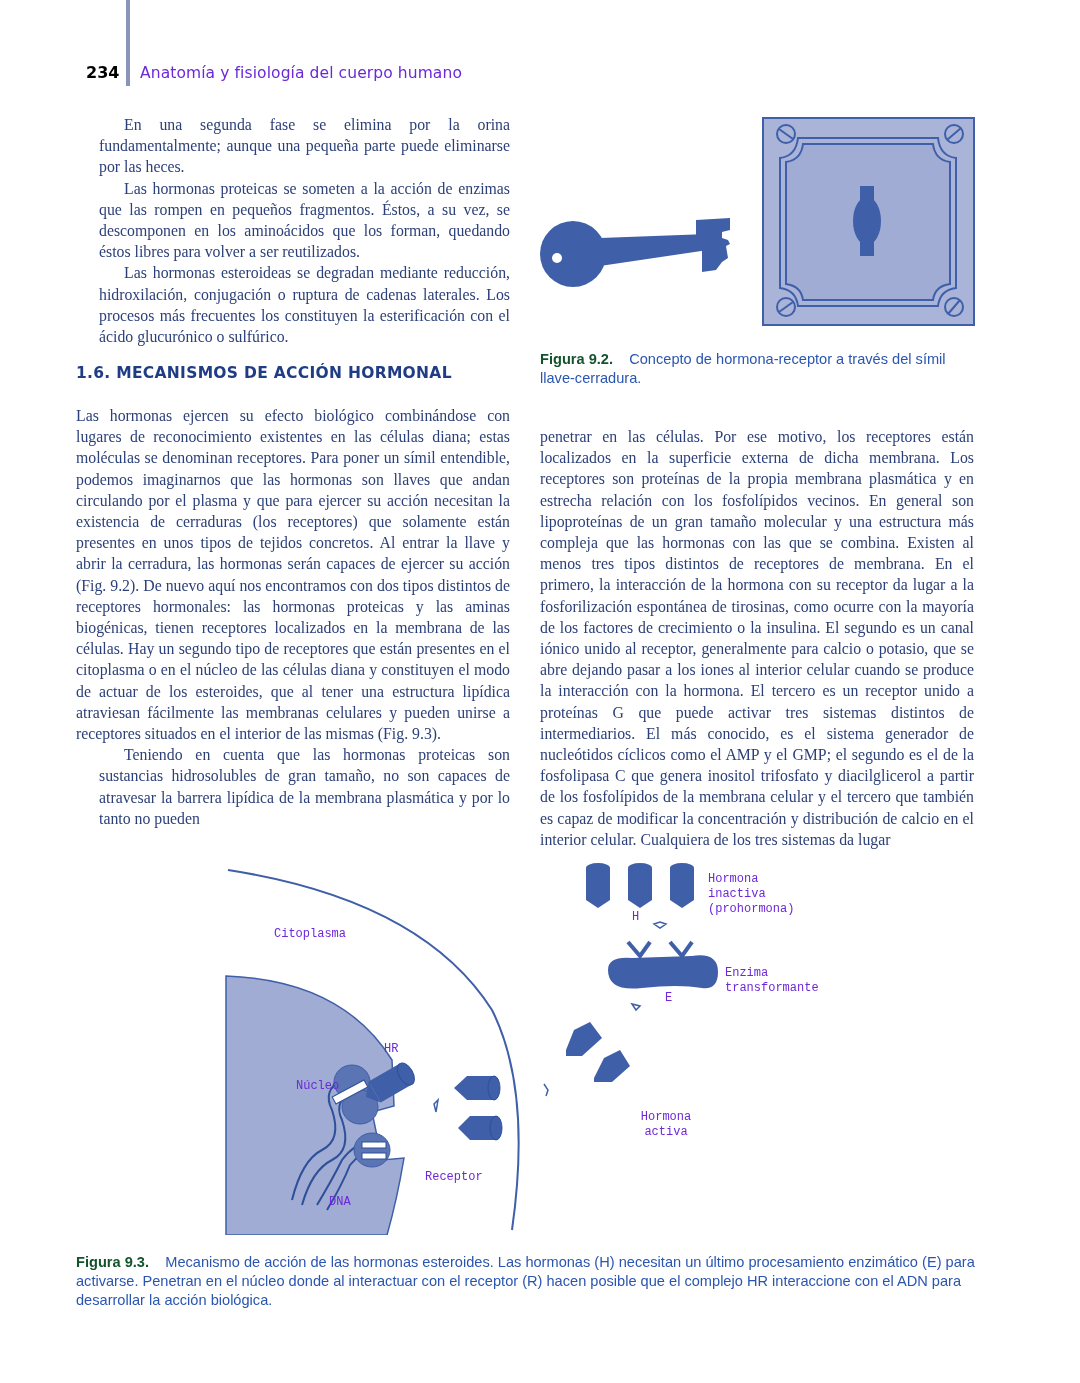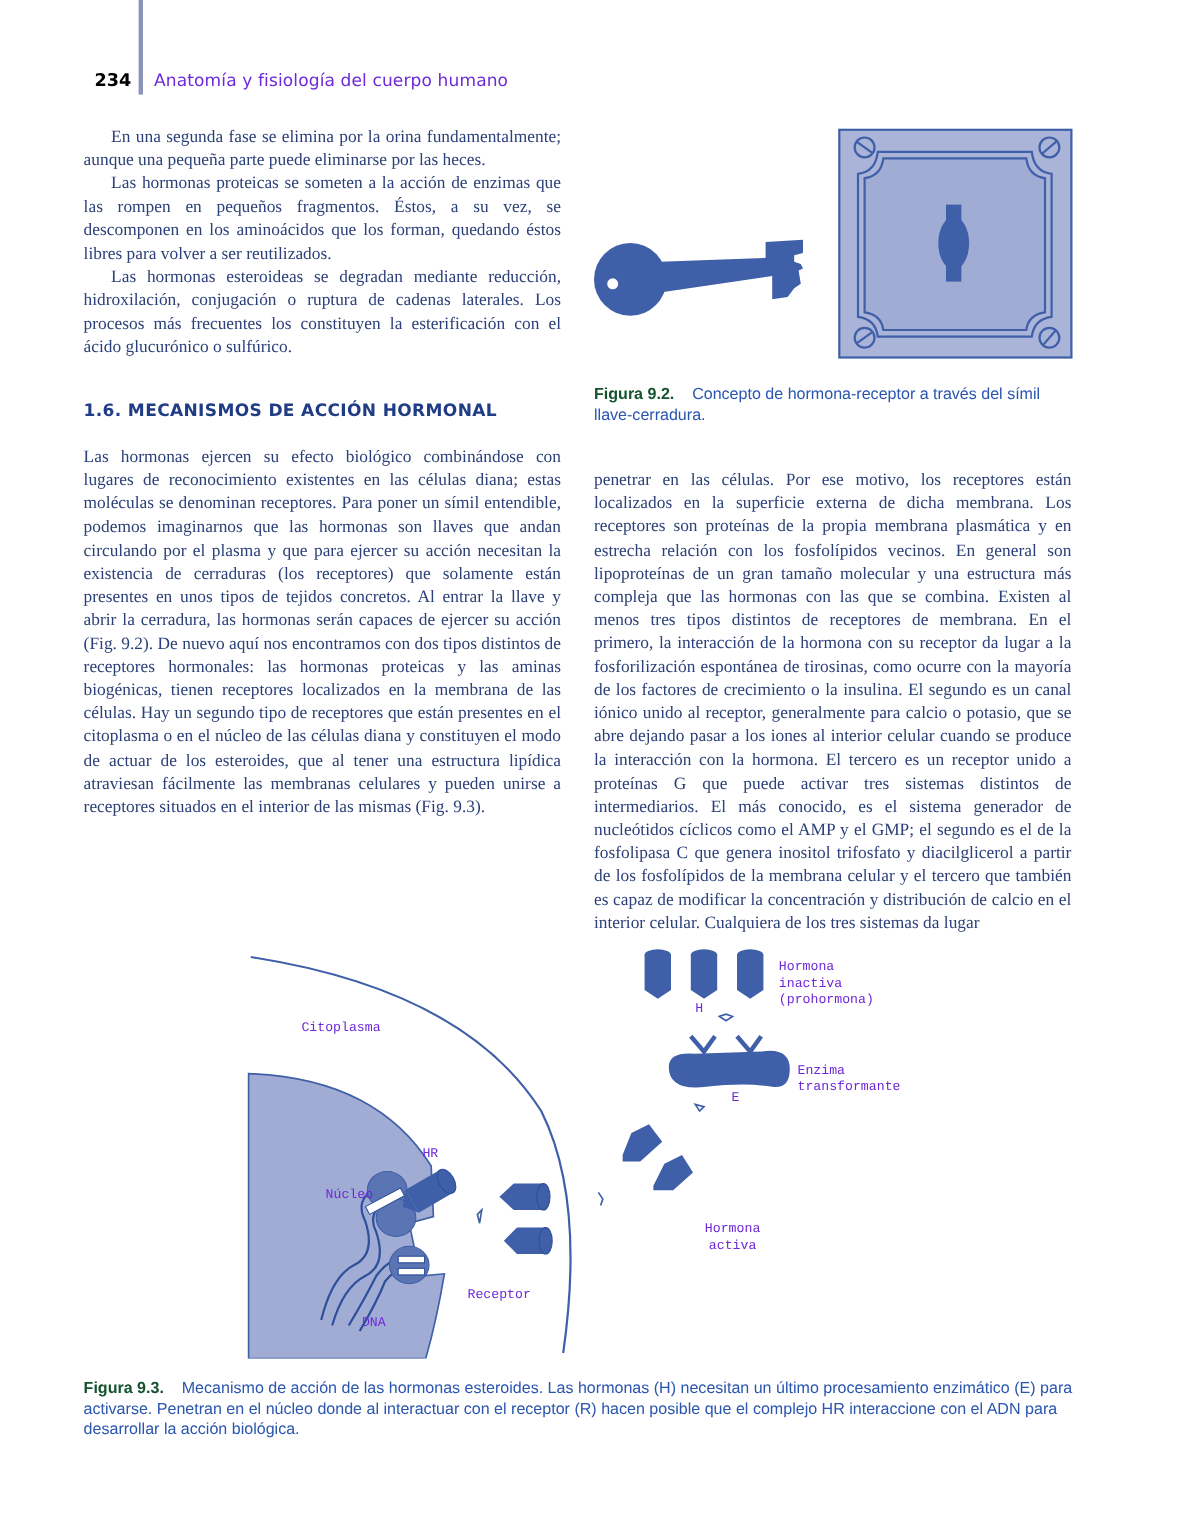--- a/index.html
+++ b/index.html
@@ -2,21 +2,21 @@
 <html><head>
 <meta charset="utf-8">
 <style>
   html, body { margin:0; padding:0; }
   body { width:1080px; height:1383px; background:#ffffff; position:relative; overflow:hidden; font-family:"Liberation Serif", serif; color:#2a3f7a; }
   .header-rule { position:absolute; left:126px; top:0; width:4px; height:86px; background:#8a94b8; }
   .page-num { position:absolute; left:86px; top:63px; font-family:"DejaVu Sans", sans-serif; font-weight:bold; font-size:16px; color:#000000; }
   .running-title { position:absolute; left:140px; top:64px; font-family:"DejaVu Sans", sans-serif; font-size:15.5px; color:#6d28d9; letter-spacing:0.1px; }
   .col { position:absolute; font-size:15.8px; line-height:21.2px; text-align:justify; color:#2b3f78; }
   .col p { margin:0; text-indent:0; }
-  .col p.ind { text-indent:25px; }
+  .col p.ind { text-indent:25px;margin-left:23px; }
   .section-title { position:absolute; left:76px; top:364px; font-family:"DejaVu Sans", sans-serif; font-weight:bold; font-size:15.5px; color:#1f3c85; letter-spacing:0.3px; }
   .caption { position:absolute; font-family:"Liberation Sans", sans-serif; font-size:14.6px; line-height:19px; color:#2a55b0; }
   .caption b { color:#14532d; }
   .fig92 { position:absolute; left:530px; top:110px; width:460px; height:225px; }
   .fig93 { position:absolute; left:222px; top:860px; width:610px; height:375px; }
   .lbl { position:absolute; font-family:Liberation Mono, monospace; font-size:12px; line-height:15px; color:#6d28d9; }
 </style>
 </head>
 <body>
 
@@ -58,20 +58,21 @@
   </svg>
 </div>
 <div class="caption" style="left:540px; top:350px; width:440px;">
   <b>Figura 9.2.</b>&nbsp;&nbsp;&nbsp;&nbsp;<span>Concepto de hormona-receptor a través del símil llave-cerradura.</span>
 </div>
 
 <div class="section-title">1.6. MECANISMOS DE ACCIÓN HORMONAL</div>
 
 <div class="col" style="left:76px; top:405px; width:434px;">
   <p>Las hormonas ejercen su efecto biológico combinándose con lugares de reconocimiento existentes en las células diana; estas moléculas se denominan receptores. Para poner un símil entendible, podemos imaginarnos que las hormonas son llaves que andan circulando por el plasma y que para ejercer su acción necesitan la existencia de cerraduras (los receptores) que solamente están presentes en unos tipos de tejidos concretos. Al entrar la llave y abrir la cerradura, las hormonas serán capaces de ejercer su acción (Fig. 9.2). De nuevo aquí nos encontramos con dos tipos distintos de receptores hormonales: las hormonas proteicas y las aminas biogénicas, tienen receptores localizados en la membrana de las células. Hay un segundo tipo de receptores que están presentes en el citoplasma o en el núcleo de las células diana y constituyen el modo de actuar de los esteroides, que al tener una estructura lipídica atraviesan fácilmente las membranas celulares y pueden unirse a receptores situados en el interior de las mismas (Fig. 9.3).</p>
+  <p class="ind">Teniendo en cuenta que las hormonas proteicas son sustancias hidrosolubles de gran tamaño, no son capaces de atravesar la barrera lipídica de la membrana plasmática y por lo tanto no pueden</p>
 </div>
 
 <div class="col" style="left:540px; top:426px; width:434px;">
   <p>penetrar en las células. Por ese motivo, los receptores están localizados en la superficie externa de dicha membrana. Los receptores son proteínas de la propia membrana plasmática y en estrecha relación con los fosfolípidos vecinos. En general son lipoproteínas de un gran tamaño molecular y una estructura más compleja que las hormonas con las que se combina. Existen al menos tres tipos distintos de receptores de membrana. En el primero, la interacción de la hormona con su receptor da lugar a la fosforilización espontánea de tirosinas, como ocurre con la mayoría de los factores de crecimiento o la insulina. El segundo es un canal iónico unido al receptor, generalmente para calcio o potasio, que se abre dejando pasar a los iones al interior celular cuando se produce la interacción con la hormona. El tercero es un receptor unido a proteínas G que puede activar tres sistemas distintos de intermediarios. El más conocido, es el sistema generador de nucleótidos cíclicos como el AMP y el GMP; el segundo es el de la fosfolipasa C que genera inositol trifosfato y diacilglicerol a partir de los fosfolípidos de la membrana celular y el tercero que también es capaz de modificar la concentración y distribución de calcio en el interior celular. Cualquiera de los tres sistemas da lugar</p>
 </div>
 
 <div class="fig93">
   <svg width="610" height="375" viewBox="0 0 610 375" style="position:absolute;left:0;top:0;">
 
     <path d="M6 10 Q200 40 270 150 Q310 230 290 370" fill="none" stroke="#3f5fa8" stroke-width="2"></path>

